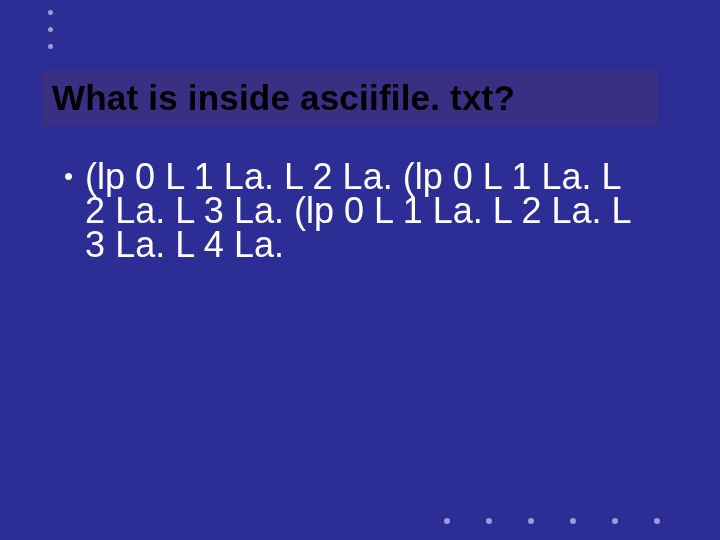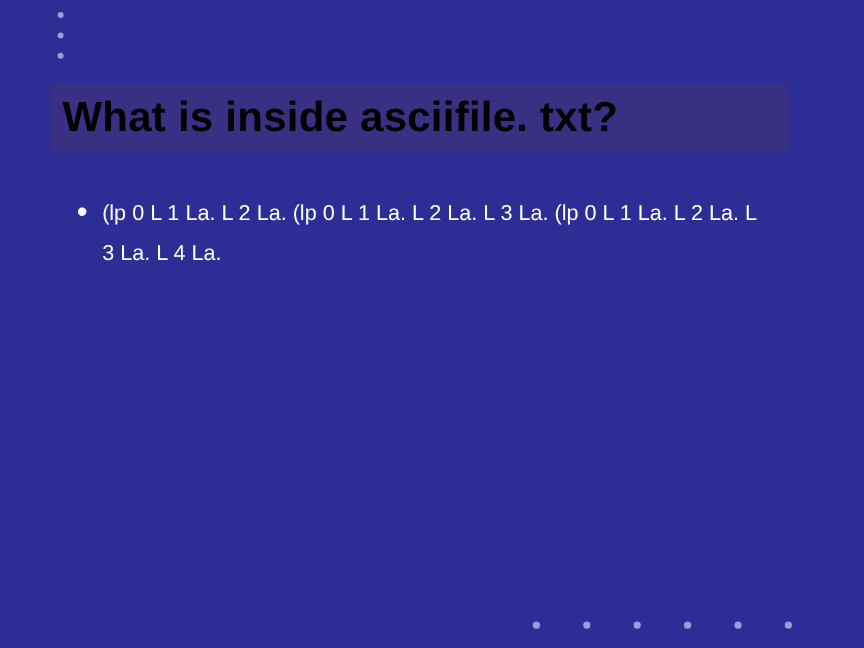--- a/index.html
+++ b/index.html
@@ -64,21 +64,21 @@
   .bullet-row {
     display: flex;
     align-items: flex-start;
     gap: 12px;
   }
   .bullet-dot {
     font-size: 26px;
     line-height: 32px;
   }
   .bullet-text {
-    font-size: 18px;
+    font-size: 36px;
     line-height: 34px;
     font-weight: 400;
     max-width: 560px;
     word-wrap: break-word;
   }
 </style>
 </head>
 <body>
 
 <div class="dots-top">

